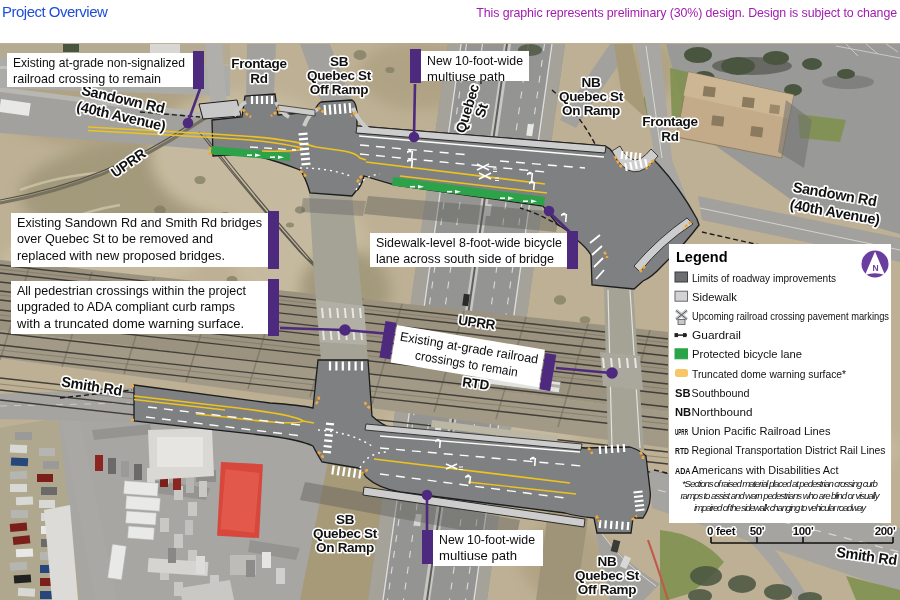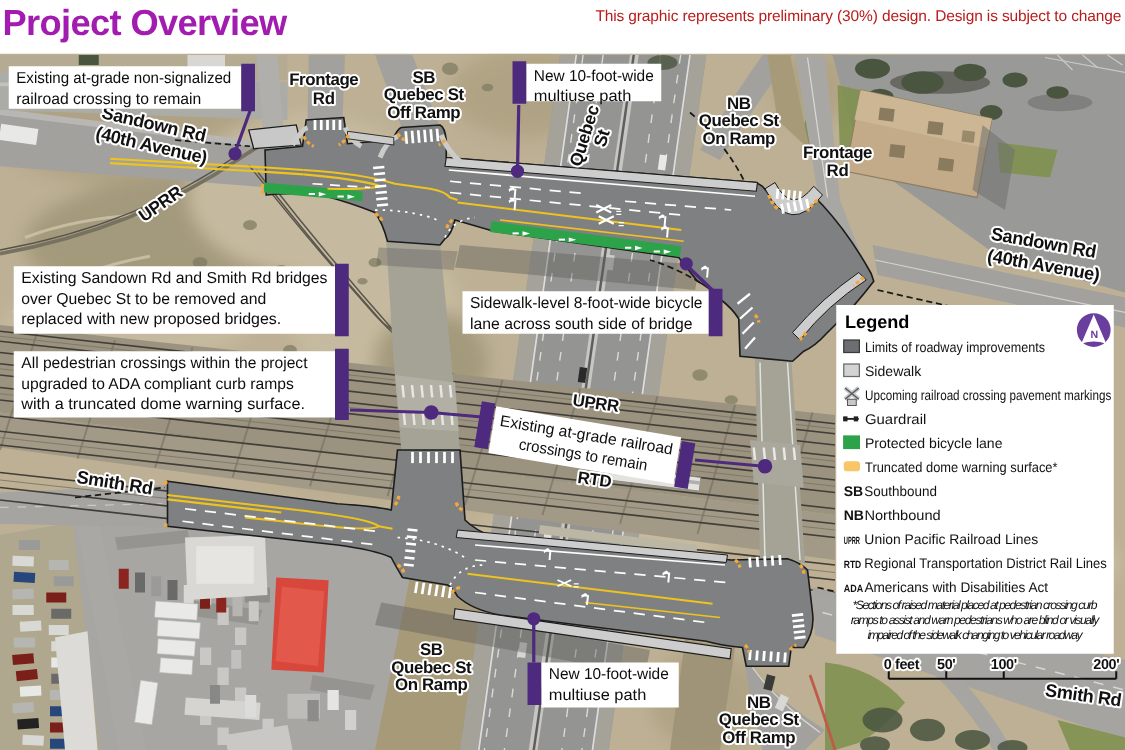--- a/index.html
+++ b/index.html
@@ -1,23 +1,23 @@
 <!DOCTYPE html>
 <html><head><meta charset="utf-8"><style>
 html,body{margin:0;padding:0;width:900px;height:600px;overflow:hidden;background:#fff;
 font-family:"Liberation Sans",sans-serif;}
 #map{position:absolute;left:0;top:43px;width:900px;height:557px;}
 svg text{font-family:"Liberation Sans",sans-serif;}
 </style></head><body>
 
 <div style="position:absolute;left:0;top:0;width:900px;height:43px;background:#fff;"></div>
 
-<div style="position:absolute;left:2px;top:3px;font-size:29px;font-weight:700;letter-spacing:-0.5px;color:#a21caf;">Project Overview</div>
-
-<div style="position:absolute;right:3px;top:6px;font-size:12.4px;color:#b91c1c;letter-spacing:-0.1px;">This graphic represents preliminary (30%) design. Design is subject to change</div>
+<div style="position:absolute;left:2px;top:3px;font-size:15px;font-weight:400;letter-spacing:-0.5px;color:#1d4ed8;">Project Overview</div>
+
+<div style="position:absolute;right:3px;top:6px;font-size:12.4px;color:#a21caf;letter-spacing:-0.1px;">This graphic represents preliminary (30%) design. Design is subject to change</div>
 
 <div id="map"><svg width="900" height="557" viewBox="0 43 900 557">
 <rect x="0" y="0" width="900" height="600" fill="#bdb094"></rect>
 <g opacity="0.55" style="filter:blur(7px)">
 <ellipse cx="115.0" cy="105.0" rx="115.0" ry="45.0" fill="#a79a79"></ellipse>
 <ellipse cx="170.0" cy="195.0" rx="150.0" ry="55.0" fill="#8f8768"></ellipse>
 <ellipse cx="245.0" cy="155.0" rx="95.0" ry="65.0" fill="#cdc2a8"></ellipse>
 <ellipse cx="300.0" cy="250.0" rx="70.0" ry="60.0" fill="#cdc2a8"></ellipse>
 <ellipse cx="420.0" cy="75.0" rx="60.0" ry="35.0" fill="#a79a79"></ellipse>
 <ellipse cx="600.0" cy="195.0" rx="40.0" ry="45.0" fill="#cdc2a8"></ellipse>

